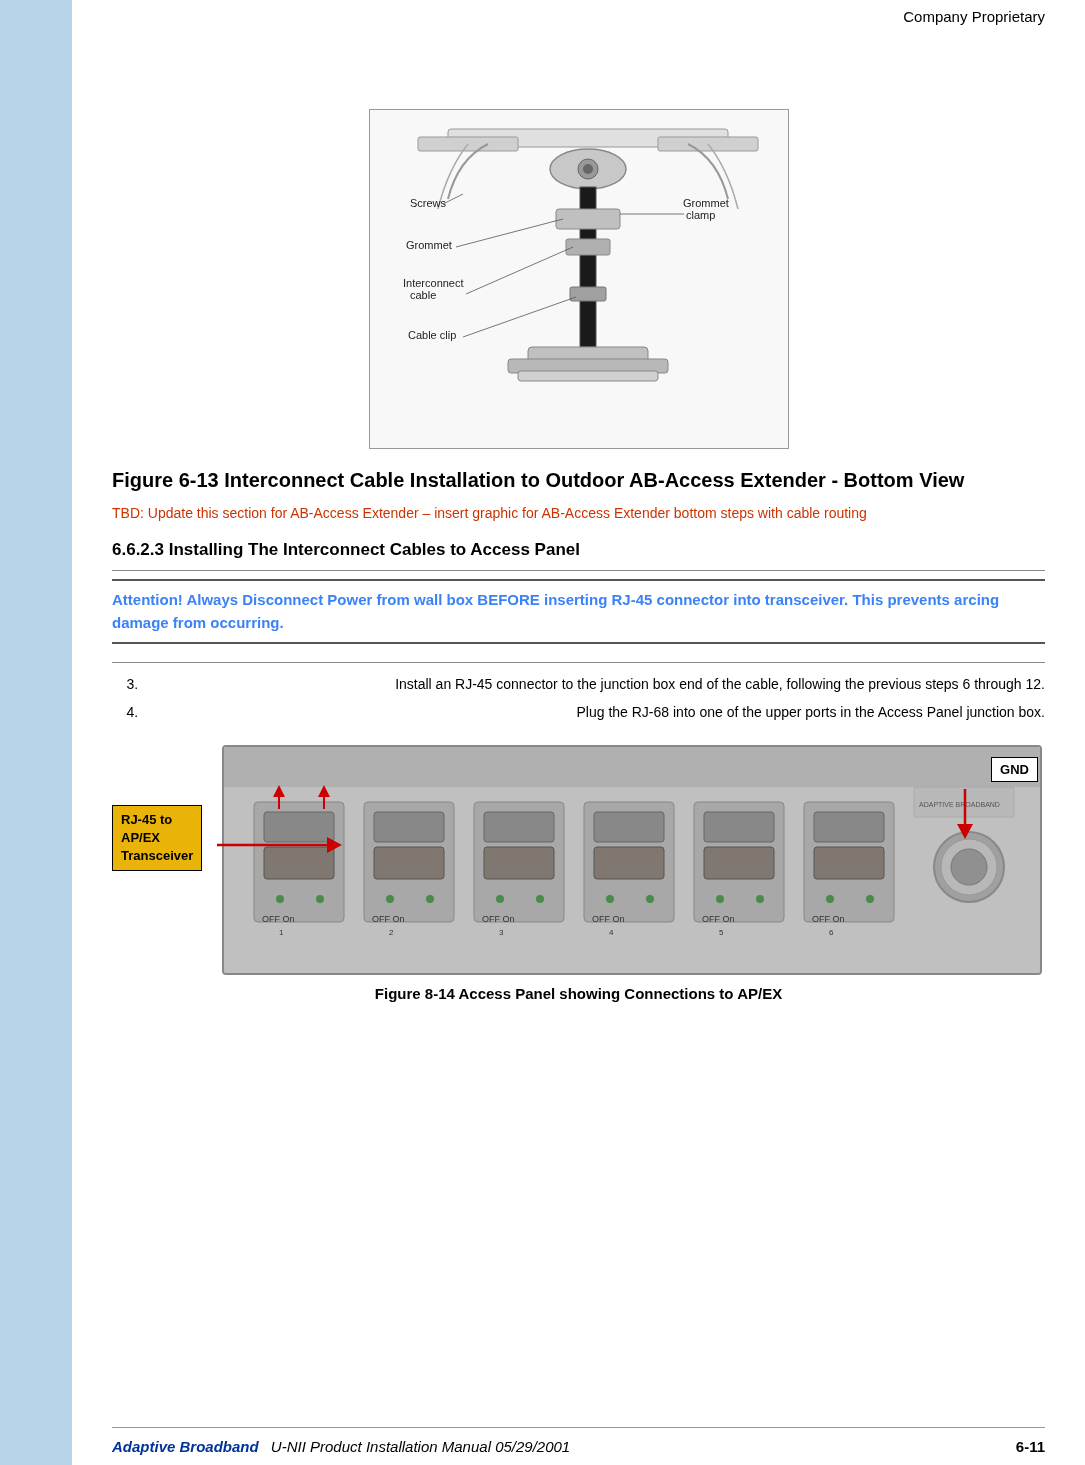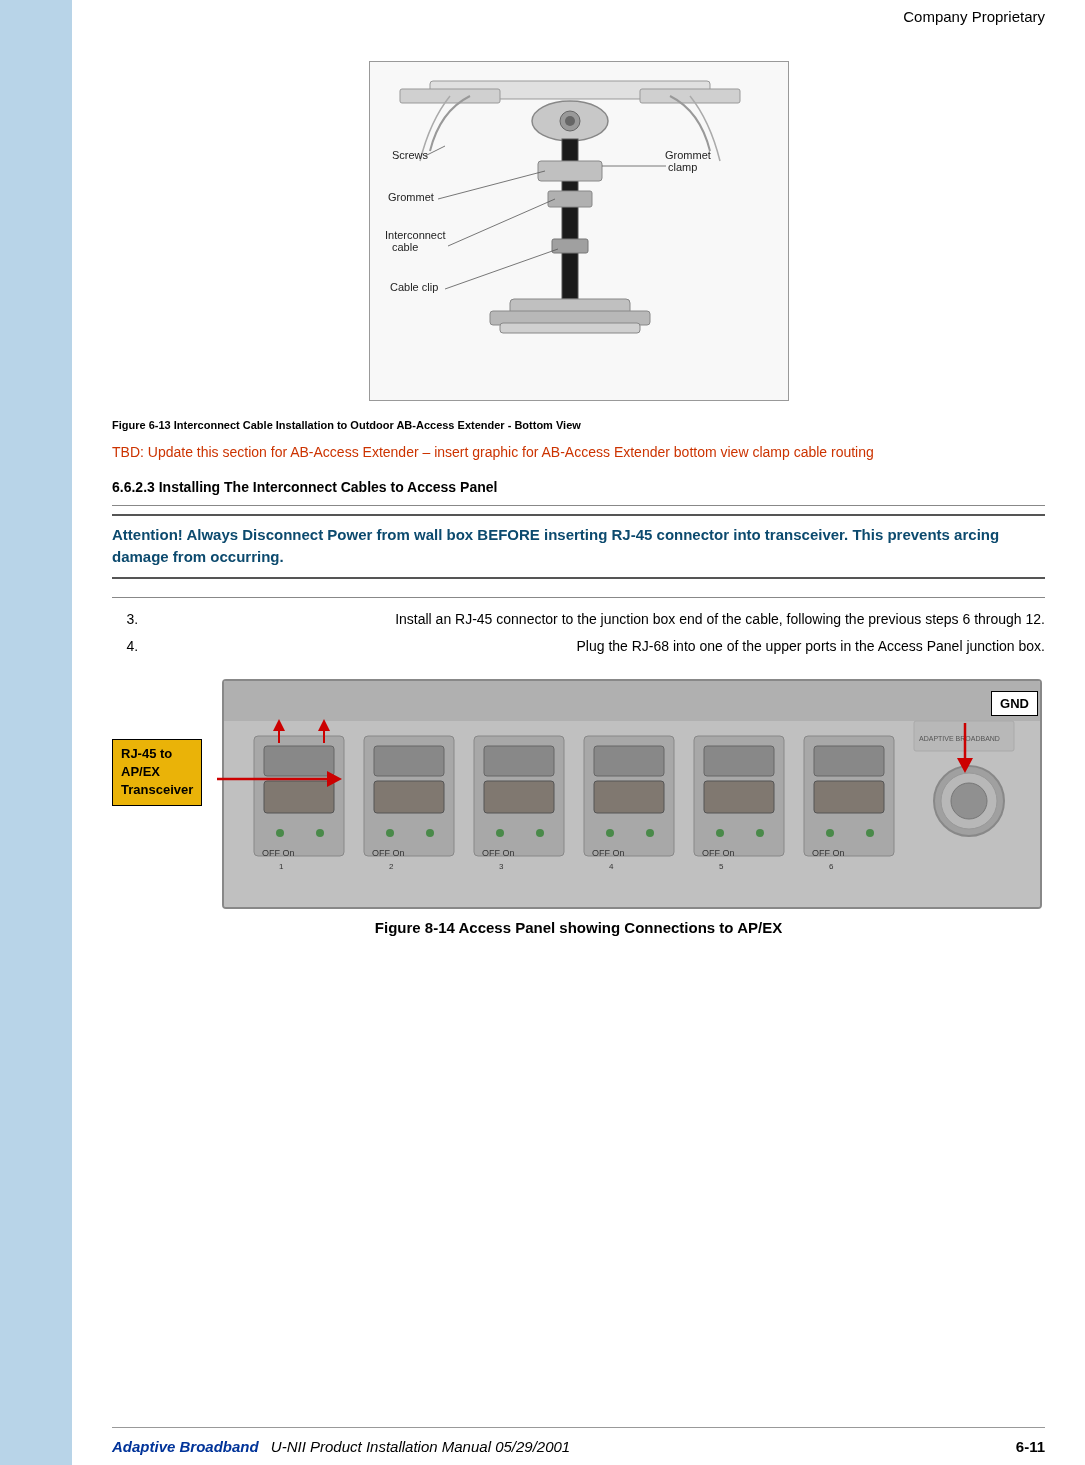--- a/index.html
+++ b/index.html
@@ -38,56 +38,57 @@
       margin: 20px 0 16px 0;
     }
     .diagram-box {
       border: 1px solid #999;
       width: 420px;
       height: 340px;
       background: #f8f8f8;
       position: relative;
       display: flex;
       align-items: center;
-      justify-content: flex-start;
+      justify-content: flex-end;
+      margin-top: 48px;
     }
     .diagram-svg {
       width: 400px;
       height: 320px;
     }
     .figure-caption {
-      font-size: 11px;
+      font-size: 20px;
       font-weight: bold;
       margin: 10px 0 8px 0;
       line-height: 1.5;
     }
     .tbd-text {
       color: #cc3300;
       font-size: 14px;
       margin-bottom: 16px;
       line-height: 1.5;
     }
     .section-heading {
-      font-size: 14px;
+      font-size: 17px;
       font-weight: bold;
       margin: 16px 0 10px 0;
     }
     .divider {
       border: none;
       border-top: 1px solid #888;
       margin: 6px 0;
     }
     .attention-box {
       border-top: 2px solid #555;
       border-bottom: 2px solid #555;
       padding: 8px 0;
       margin: 8px 0 18px 0;
     }
     .attention-text {
-      color: #0c4a6e;
+      color: #3b82f6;
       font-size: 15px;
       font-weight: bold;
       line-height: 1.5;
     }
     .steps-list {
       margin: 10px 0 10px 30px;
       font-size: 14px;
       line-height: 1.7;
       text-align: right;
     }
@@ -232,21 +233,21 @@
 
           <text x="295" y="88" class="diagram-label">Grommet</text>
           <text x="298" y="100" class="diagram-label">clamp</text>
           <line x1="296" y1="95" x2="232" y2="95" stroke="#555" stroke-width="0.8"></line>
         </svg>
       </div>
     </div>
 
     <p class="figure-caption">Figure 6-13   Interconnect Cable Installation to Outdoor AB-Access Extender - Bottom View</p>
 
-    <p class="tbd-text">TBD:  Update this section for AB-Access Extender – insert graphic for AB-Access Extender bottom view clamp cable routing</p>
+    <p class="tbd-text">TBD:  Update this section for AB-Access Extender – insert graphic for AB-Access Extender bottom steps with cable routing</p>
 
     <h3 class="section-heading">6.6.2.3  Installing The Interconnect Cables to Access Panel</h3>
 
     <hr class="divider">
 
     <div class="attention-box">
       <p class="attention-text">Attention!  Always Disconnect Power from wall box BEFORE inserting RJ-45 connector into transceiver.  This prevents arcing damage from occurring.</p>
     </div>
 
     <hr class="divider">

